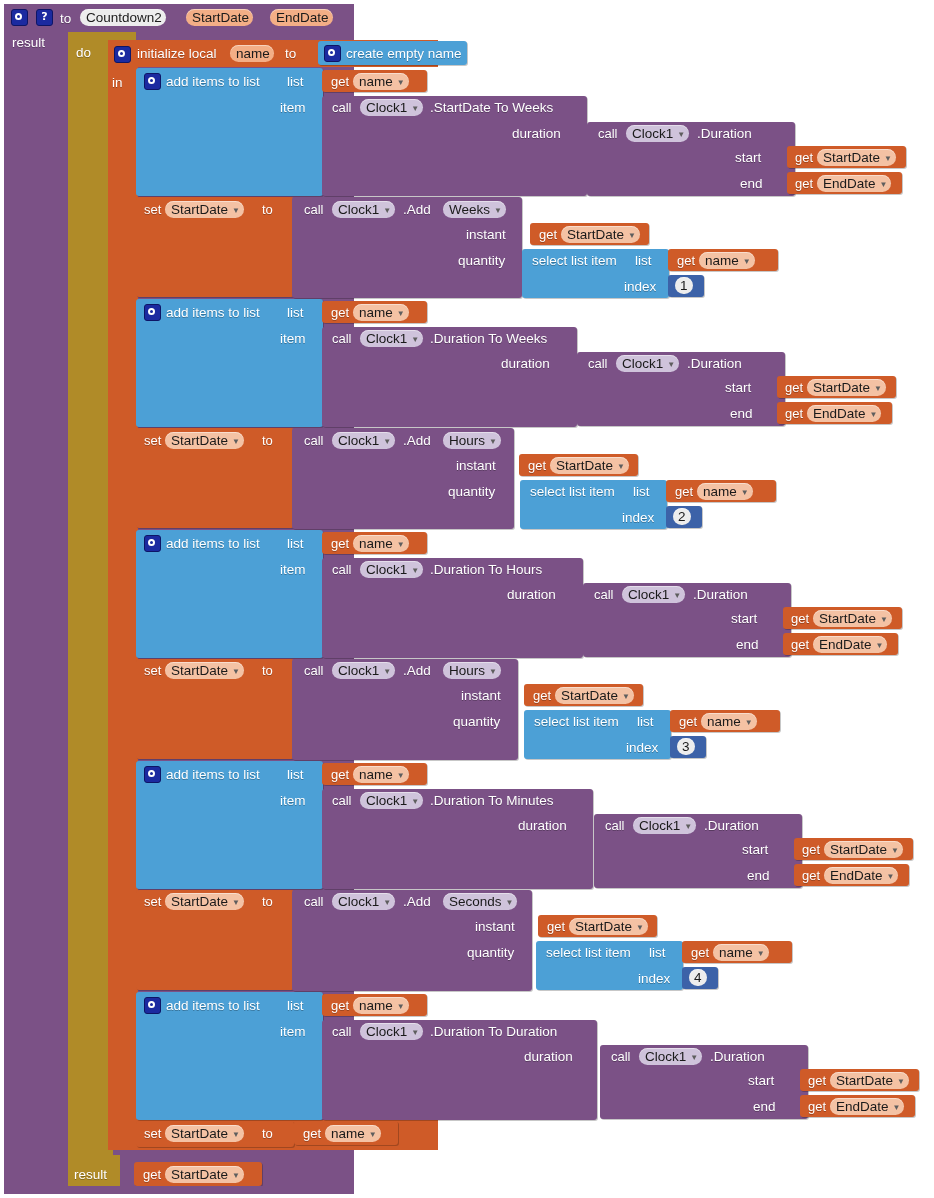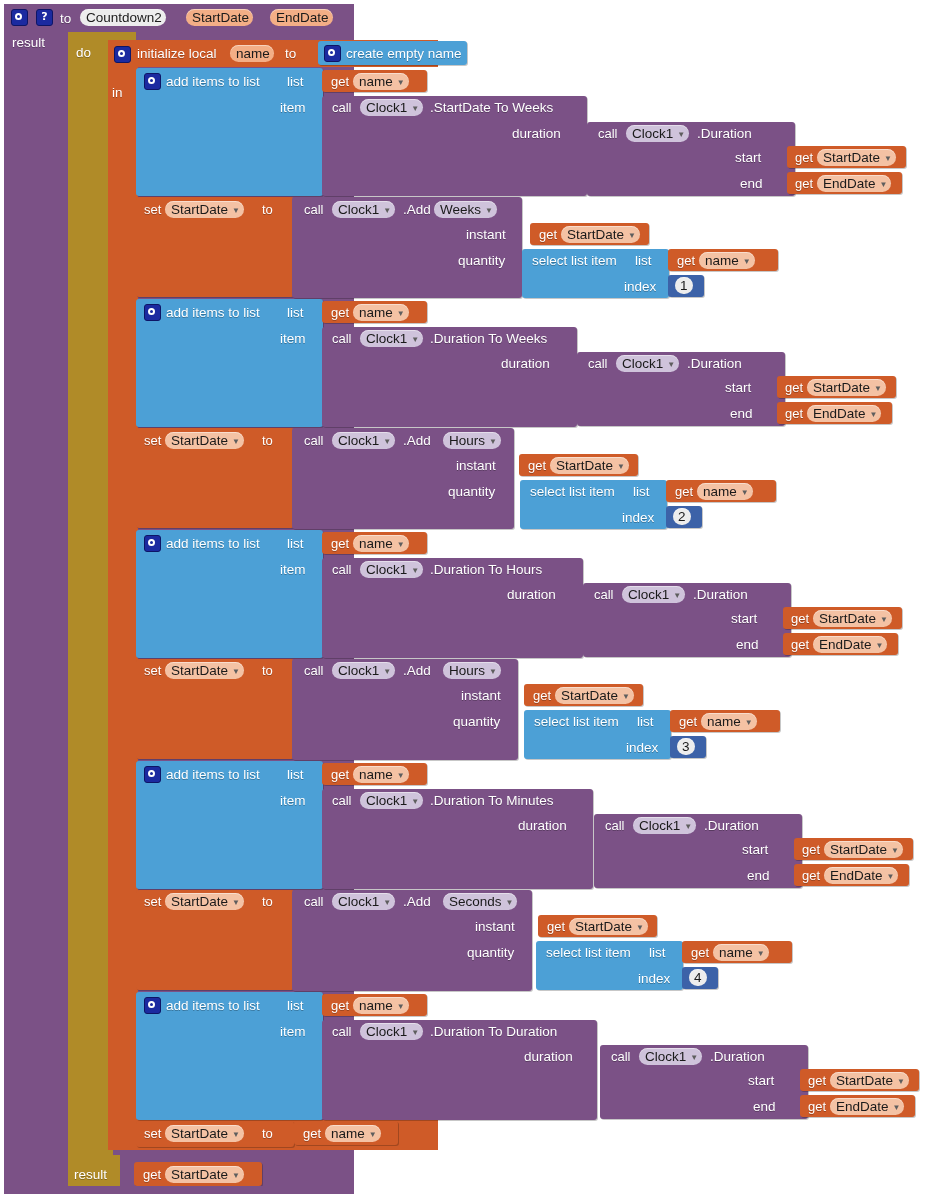--- a/index.html
+++ b/index.html
@@ -123,21 +123,21 @@
   <div class="t" style="left:137px;top:46px;">initialize local</div>
   <div class="f f-sal" style="left:230px;top:45px;">
     <span>name</span>
   </div>
   <div class="t" style="left:285px;top:46px;">to</div>
 
   <div class="b c-blue shadow" style="left:318px;top:41px;width:149px;height:24px;border-radius:3px;"></div>
   <div class="ico gear" style="left:324px;top:45px;"></div>
   <div class="t" style="left:346px;top:46px;">create empty name</div>
 
-  <div class="t" style="left:112px;top:85px;">in</div>
+  <div class="t" style="left:112px;top:75px;">in</div>
 
   <div class="b c-blue shadow" style="left:136px;top:68px;width:187px;height:128px;border-radius:3px;"></div>
   <div class="ico gear" style="left:144px;top:73px;"></div>
   <div class="t" style="left:166px;top:74px;">add items to list</div>
   <div class="t" style="left:287px;top:74px;">list</div>
   <div class="t" style="left:280px;top:100px;">item</div>
 
   <div class="b c-orange shadow" style="left:322px;top:70px;width:105px;height:22px;border-radius:3px;"></div>
   <div class="t sm" style="left:331px;top:74px;">get</div>
   <div class="f f-sal2" style="left:353px;top:73px;">
@@ -186,21 +186,21 @@
   </div>
   <div class="t sm" style="left:262px;top:202px;">to</div>
 
   <div class="b c-purple shadow" style="left:292px;top:197px;width:230px;height:101px;border-radius:3px;"></div>
   <div class="t sm" style="left:304px;top:202px;">call</div>
   <div class="f f-lav" style="left:332px;top:201px;">
     <span>Clock1</span>
       <span class="ar">▼</span>
   </div>
   <div class="t" style="left:403px;top:202px;">.Add</div>
-  <div class="f f-lav" style="left:434px;top:201px;">
+  <div class="f f-lav" style="left:443px;top:201px;">
     <span>Weeks</span>
       <span class="ar">▼</span>
   </div>
   <div class="t" style="left:466px;top:227px;">instant</div>
   <div class="t" style="left:458px;top:253px;">quantity</div>
 
   <div class="b c-orange shadow" style="left:530px;top:223px;width:119px;height:22px;border-radius:3px;"></div>
   <div class="t sm" style="left:539px;top:227px;">get</div>
   <div class="f f-sal2" style="left:561px;top:226px;">
     <span>StartDate</span>

